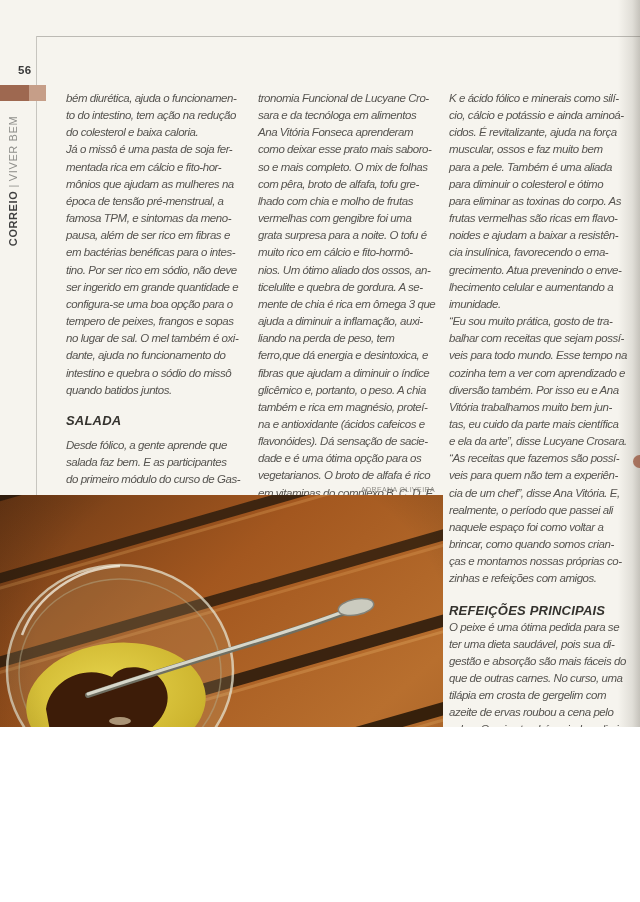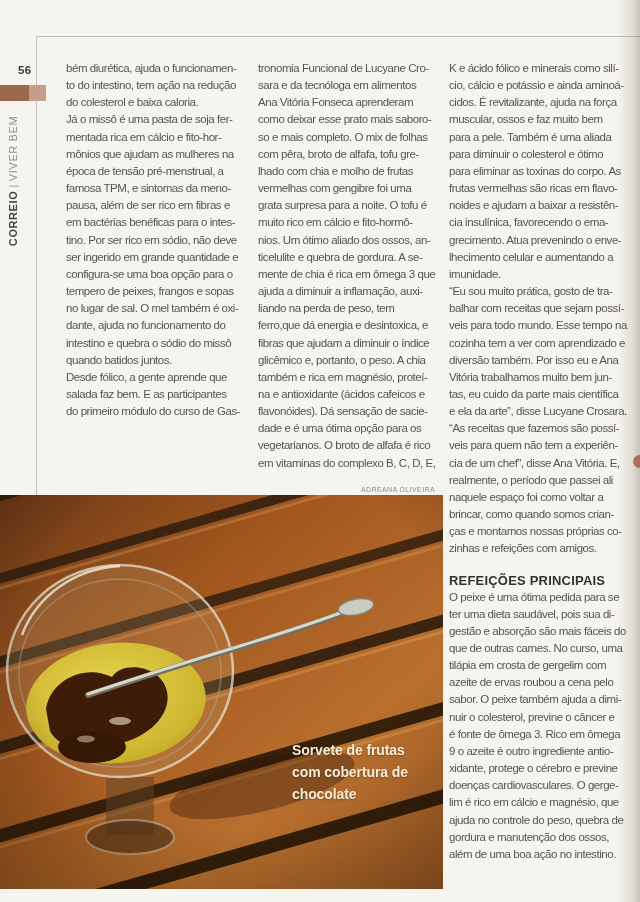--- a/index.html
+++ b/index.html
@@ -1,37 +1,37 @@
 <!DOCTYPE html>
 <html><head>
 <meta charset="utf-8">
 <style>
   html,body{margin:0;padding:0;}
   #page{
-    position:relative; width:640px; height:902px; overflow:hidden;
+    position:relative; width:640px; height:727px; overflow:hidden;
     background:#f6f4ee;
     font-family:"Liberation Sans", sans-serif;
   }
   
   .rule-h{position:absolute; left:36px; top:36px; width:604px; height:1px; background:#bcbab4;}
   .rule-v{position:absolute; left:36px; top:36px; width:1px; height:459px; background:#c7c5bf;}
   .page-edge{position:absolute; right:0; top:0; width:22px; height:902px;
     background:linear-gradient(to right, rgba(0,0,0,0) 0%, rgba(110,105,95,0.16) 65%, rgba(85,80,70,0.30) 100%);}
   .edge-tab{position:absolute; right:0; top:455px; width:7px; height:13px; background:#9a5a42; border-radius:7px 0 0 7px; opacity:.8;}
   
   .page-number{position:absolute; left:18px; top:64px; font-size:11.5px; font-weight:700; color:#3a3a3a; letter-spacing:.3px;}
   .accent-bar{position:absolute; left:0; top:85px; width:46px; height:16px;
     background:linear-gradient(to right, #9e6850 0%, #9e6850 64%, #c69e88 64%, #c69e88 100%);}
   .masthead{position:absolute; left:13px; top:181px; transform:translate(-50%,-50%) rotate(-90deg); white-space:nowrap;
     font-size:11px; letter-spacing:.6px;}
   .masthead .brand{font-weight:700; color:#3f3f3f;}
   .masthead .sep{color:#9a9a96; font-weight:400; padding:0 3px;}
   .masthead .section{color:#8f8f8b; font-weight:400;}
   
-  .col{position:absolute; top:60px;}
+  .col{position:absolute; top:90px;font-style:italic;}
   #col1{left:66px;} #col2{left:258px;} #col3{left:449px;}
   .body-text{margin:0; font-size:11.5px; line-height:17.15px; letter-spacing:-0.45px;
     color:#565450; white-space:pre; font-weight:400;}
   .section-head{margin:0; font-size:13px; font-weight:700; color:#34322e; letter-spacing:.2px;}
   #col1 .section-head{margin:14px 0 9px 0;}
   #col3 .section-head{margin:15px 0 1px 0;}
   
   .photo-credit{position:absolute; right:205px; top:486px; font-size:7px; color:#8d8b85; letter-spacing:.4px;}
   .photo-wrap{position:absolute; left:0; top:495px; width:443px; height:394px;}
   .photo-wrap svg{display:block;}
@@ -67,20 +67,21 @@
 pausa, além de ser rico em fibras e
 em bactérias benéficas para o intes-
 tino. Por ser rico em sódio, não deve
 ser ingerido em grande quantidade e
 configura-se uma boa opção para o
 tempero de peixes, frangos e sopas
 no lugar de sal. O mel também é oxi-
 dante, ajuda no funcionamento do
 intestino e quebra o sódio do missô
 quando batidos juntos.</p>
+    <h3 class="section-head">SALADA</h3>
     <p class="body-text">Desde fólico, a gente aprende que
 salada faz bem. E as participantes
 do primeiro módulo do curso de Gas-</p>
   </div>
 
   <div class="col" id="col2">
     <p class="body-text">tronomia Funcional de Lucyane Cro-
 sara e da tecnóloga em alimentos
 Ana Vitória Fonseca aprenderam
 como deixar esse prato mais saboro-

